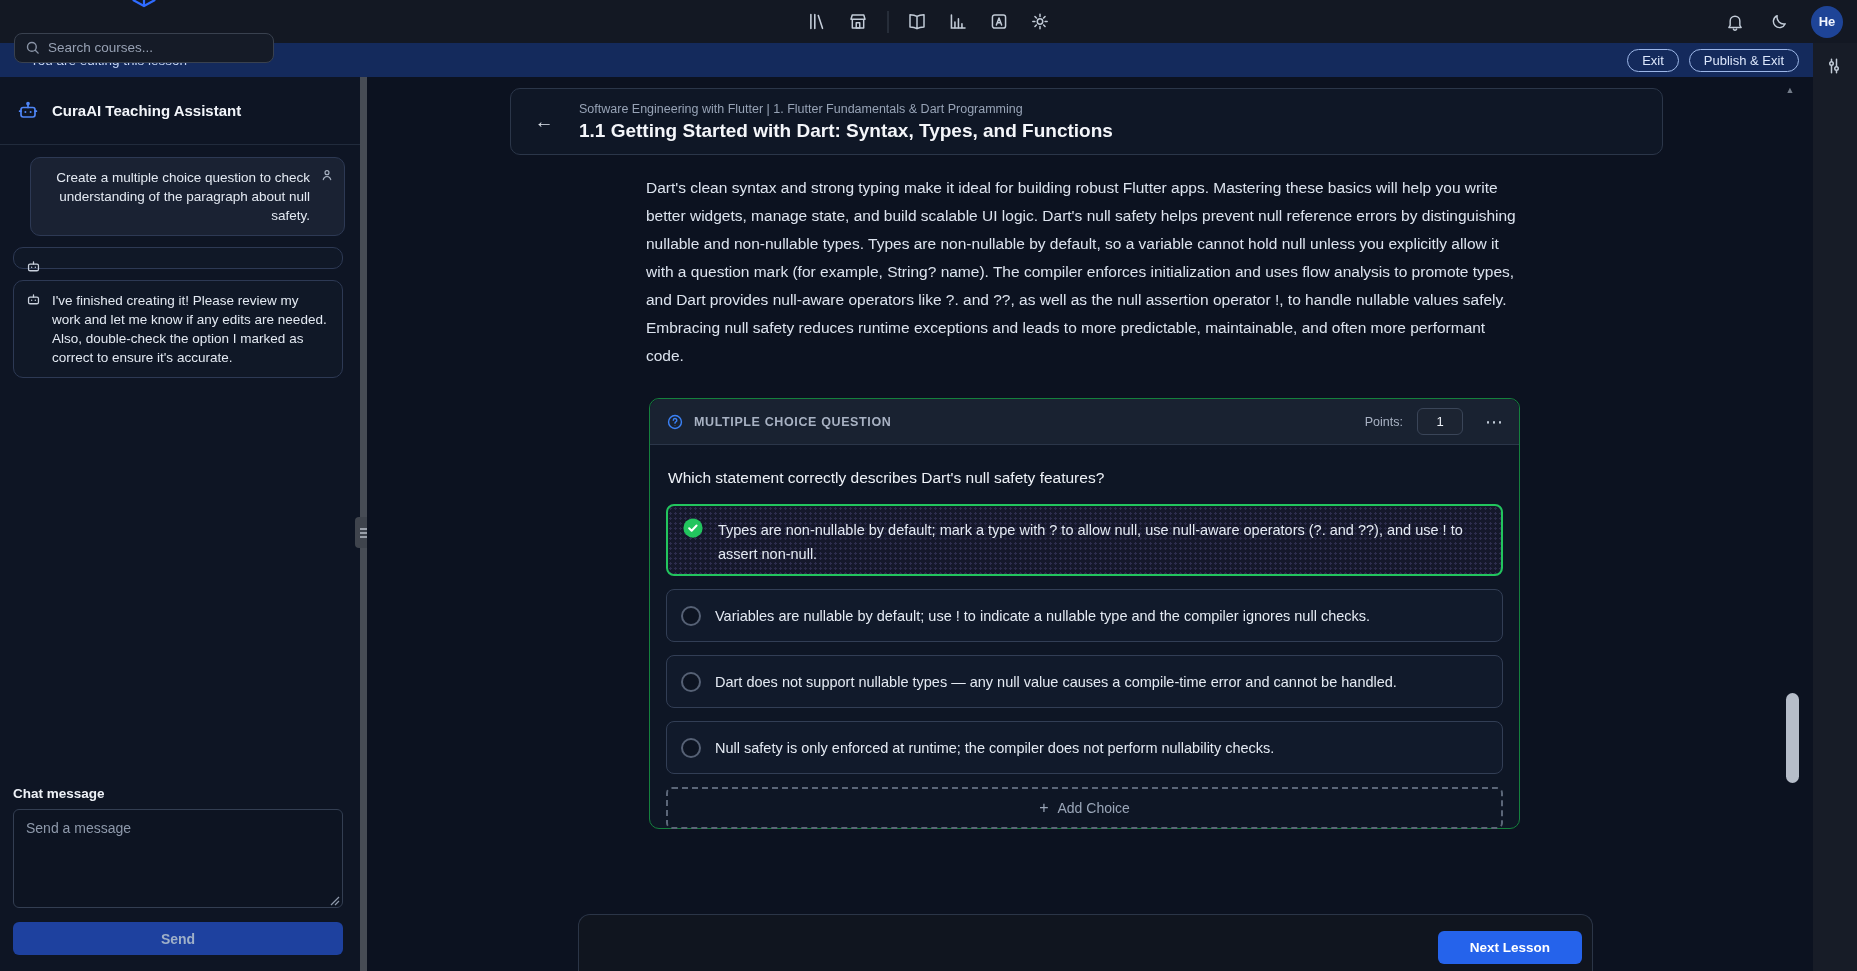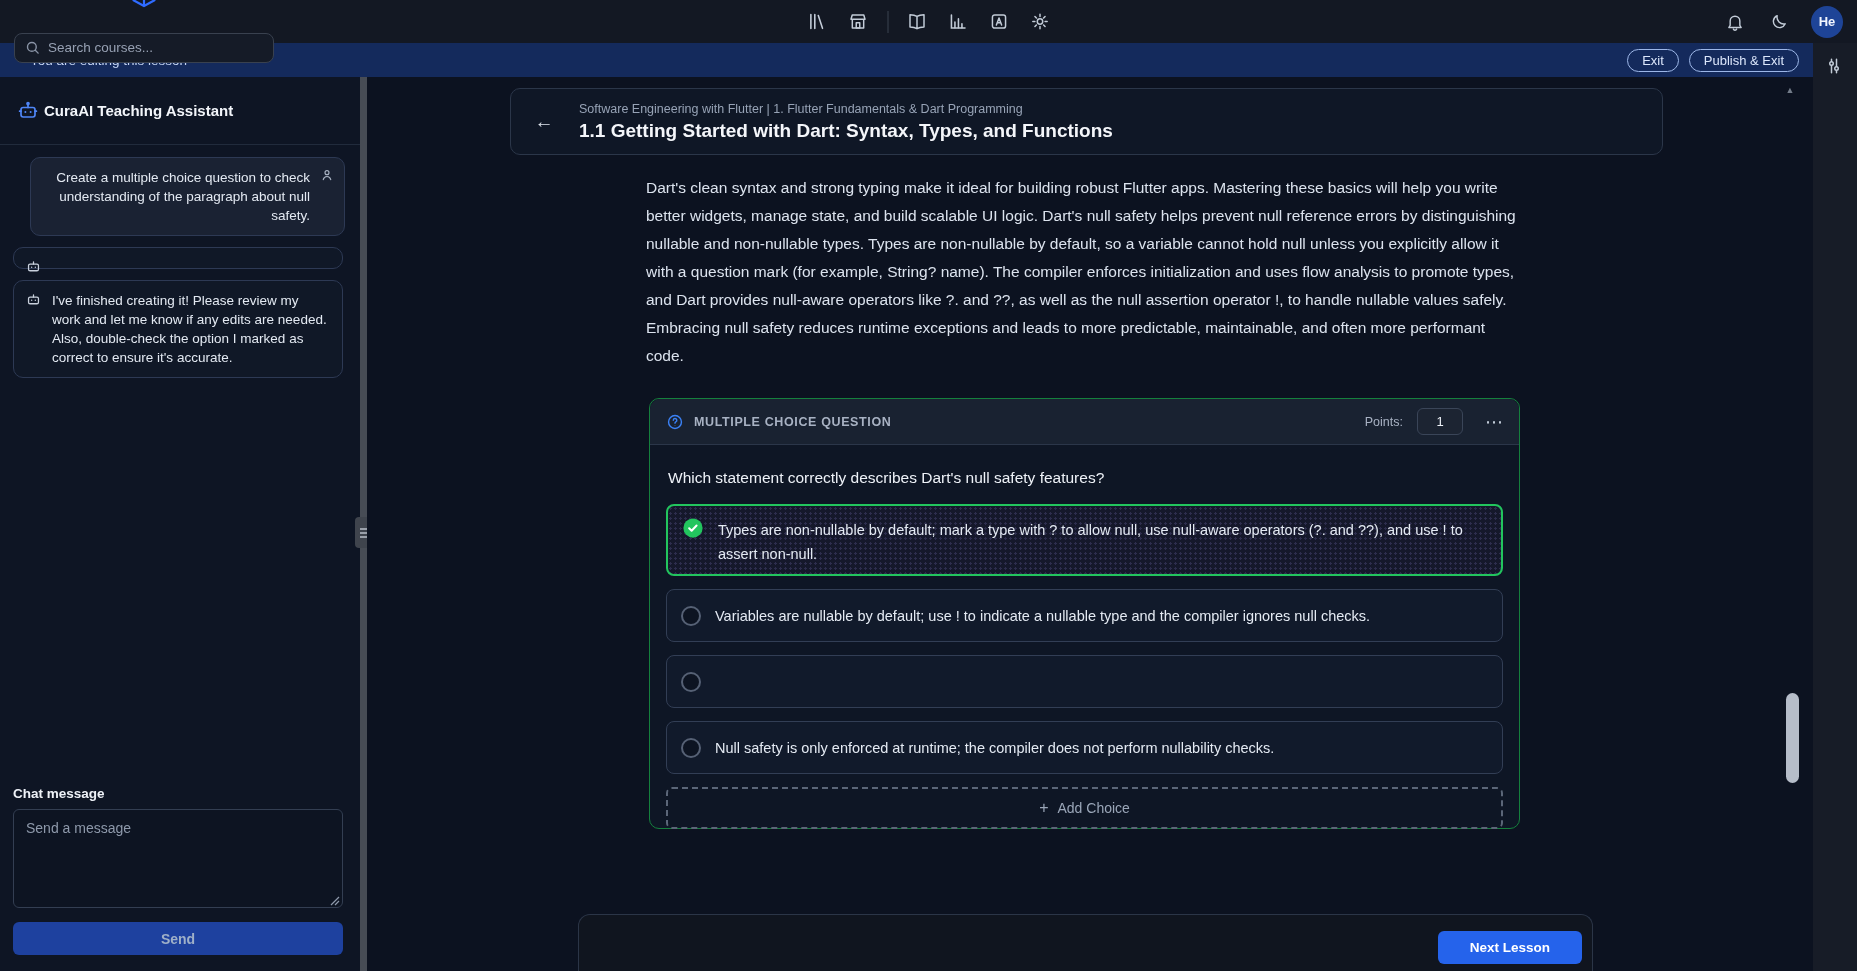--- a/index.html
+++ b/index.html
@@ -67,21 +67,21 @@
 
   .content-row { flex:1; display:flex; min-height:0; }
 
   
   .sidebar {
     width:360px; background:#0e1524; position:relative; flex-shrink:0;
     display:flex; flex-direction:column;
   }
   .side-header {
     height:68px; border-bottom:1px solid #212b3c; display:flex; align-items:center;
-    gap:4px; padding:0 16px; flex-shrink:0;
+    gap:12px; padding:0 16px; flex-shrink:0;
   }
   .side-header .bot-ic { color:#4f86f7; }
   .side-title { font-size:15px; font-weight:bold; color:#f2f5fa; }
   .messages { flex:1; overflow:hidden; padding-top:12px; }
   .msg {
     border:1px solid #2d3954; border-radius:10px; padding:10px 12px;
     font-size:13.5px; line-height:19px; color:#e3e9f2; position:relative;
     margin-bottom:11px;
   }
   .msg.user {
@@ -412,20 +412,21 @@
                 <span class="choice-text">Types are non-nullable by default; mark a type with ? to allow null, use null-aware operators (?. and ??), and use ! to assert non-null.</span>
               </div>
 
               <div class="choice">
                 <span class="radio"></span>
                 <span class="choice-text">Variables are nullable by default; use ! to indicate a nullable type and the compiler ignores null checks.</span>
               </div>
 
               <div class="choice">
                 <span class="radio"></span>
+                <span class="choice-text">Dart does not support nullable types — any null value causes a compile-time error and cannot be handled.</span>
               </div>
 
               <div class="choice">
                 <span class="radio"></span>
                 <span class="choice-text">Null safety is only enforced at runtime; the compiler does not perform nullability checks.</span>
               </div>
 
               <button class="add-choice">
                 <span class="plus">+</span>
                 <span>Add Choice</span>

